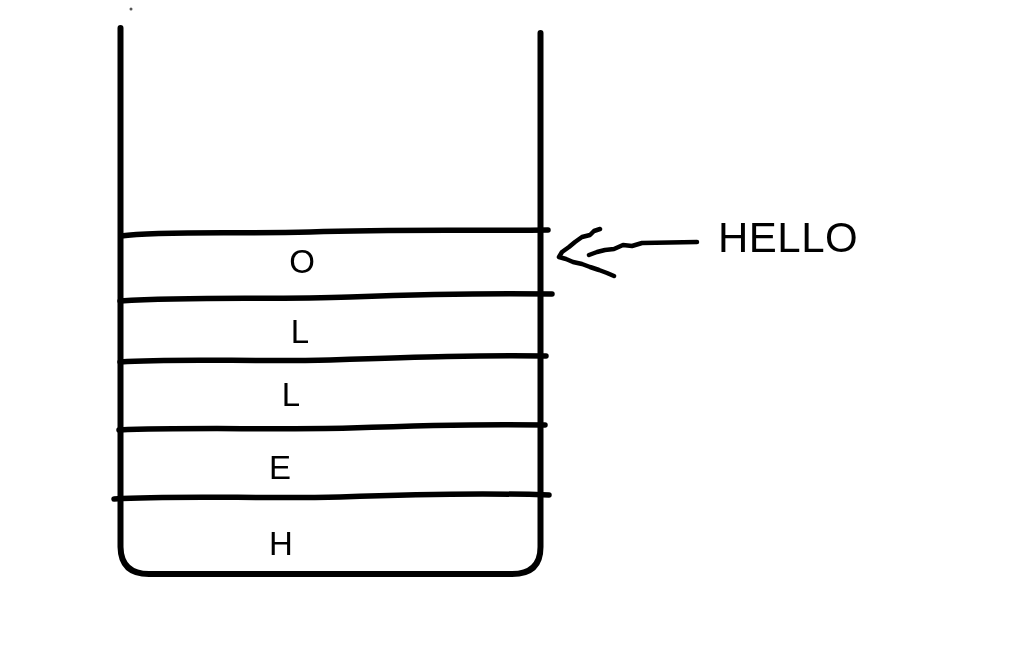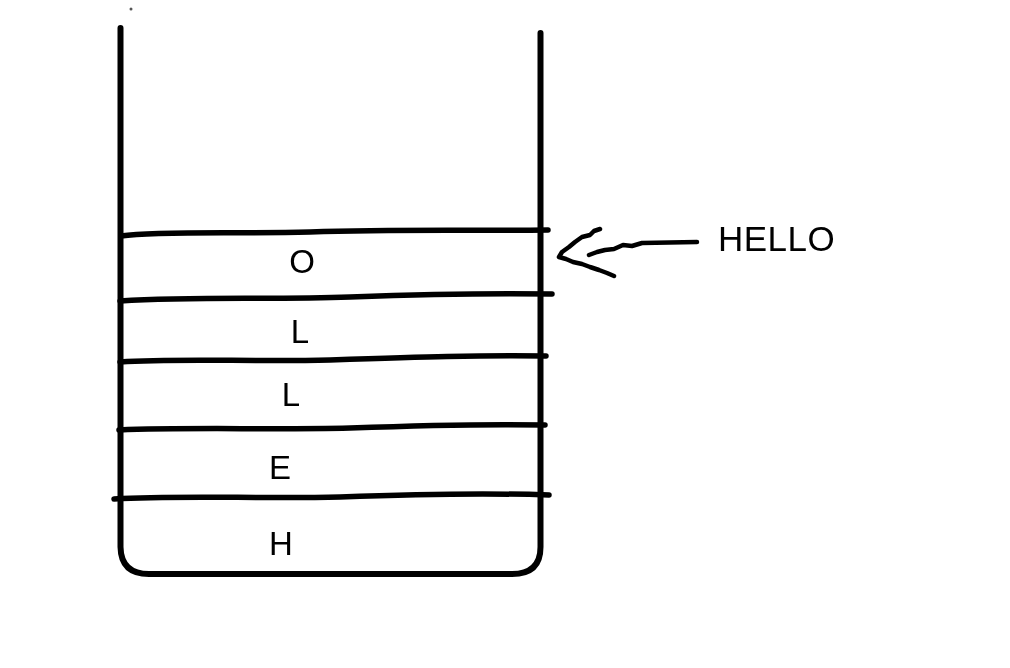--- a/index.html
+++ b/index.html
@@ -35,21 +35,21 @@
     position: absolute;
     transform: translate(-50%, -50%);
     font-size: 33px;
     line-height: 1;
     color: #000000;
     white-space: nowrap;
   }
   .hello-label {
     position: absolute;
     transform: translate(0, -50%);
-    font-size: 35px;
+    font-size: 42px;
     line-height: 1;
     color: #000000;
     letter-spacing: 0.5px;
     white-space: nowrap;
   }
 </style>
 </head>
 <body>
 
 <div class="canvas">

